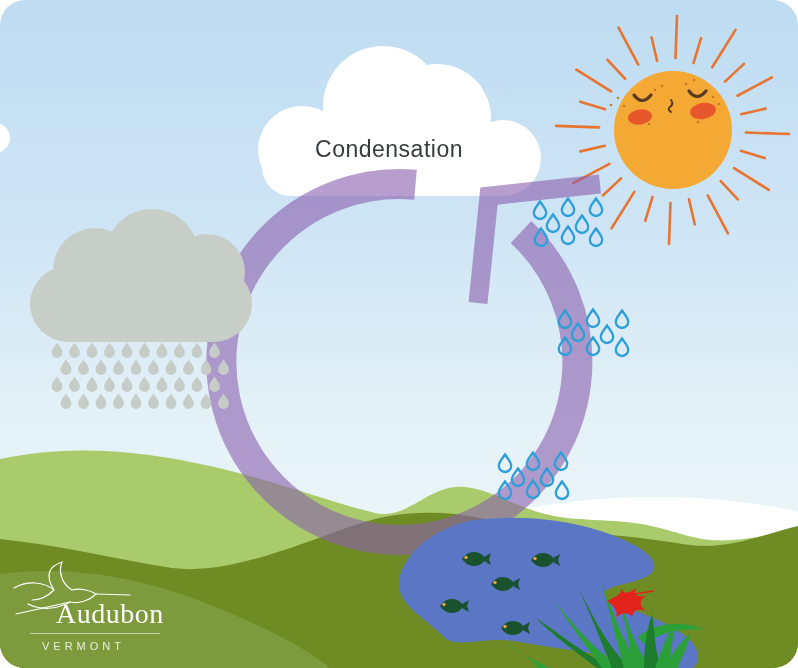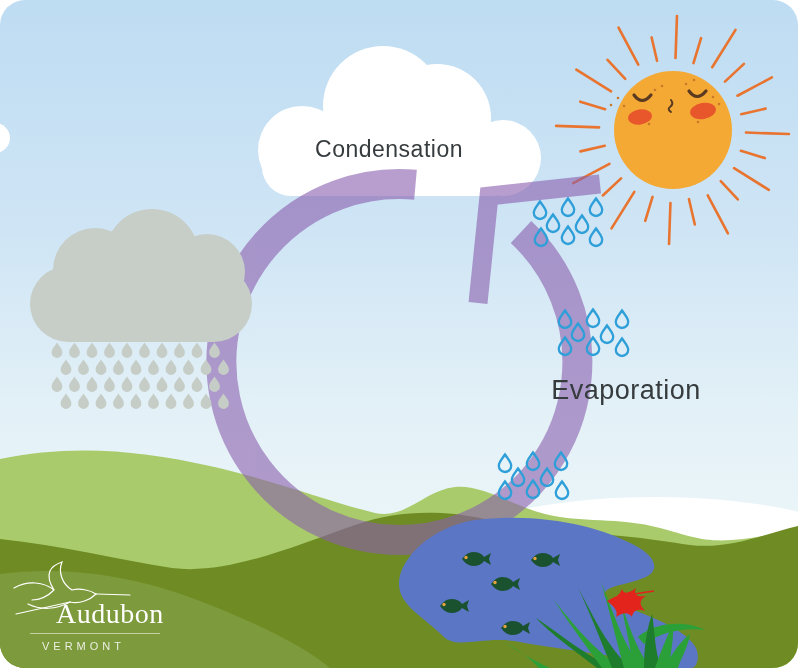--- a/index.html
+++ b/index.html
@@ -237,20 +237,19 @@
     <g stroke="#ffffff" stroke-width="1.2" fill="none" stroke-linecap="round">
       <path d="M14,588 C28,580 44,582 54,590 C44,574 50,566 62,562 C58,572 62,584 72,590 C80,588 90,590 96,594"></path>
       <path d="M96,594 L130,595"></path>
       <path d="M96,594 C90,600 80,604 70,602 C56,610 40,610 28,604"></path>
       <path d="M70,602 L16,614"></path>
       <path d="M54,590 C48,596 40,600 32,600"></path>
     </g>
   </svg>
 
   <div class="label condensation">Condensation</div>
-  <div class="label evaporation">Evaporation</div>
 
   <div class="logo">
     <div class="org">Audubon</div>
     <div class="rule"></div>
     <div class="region">VERMONT</div>
   </div>
 </div>
 
 </body></html>

